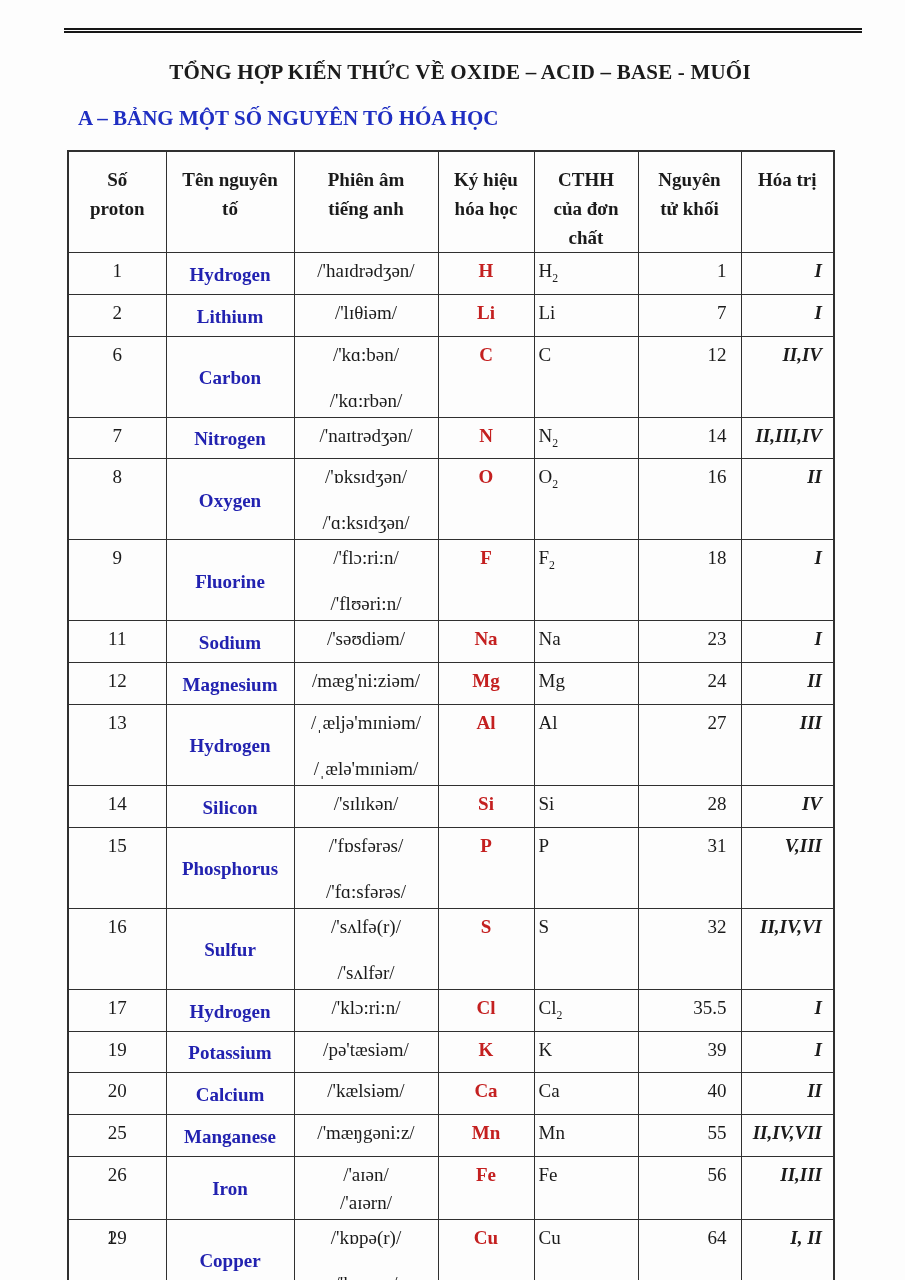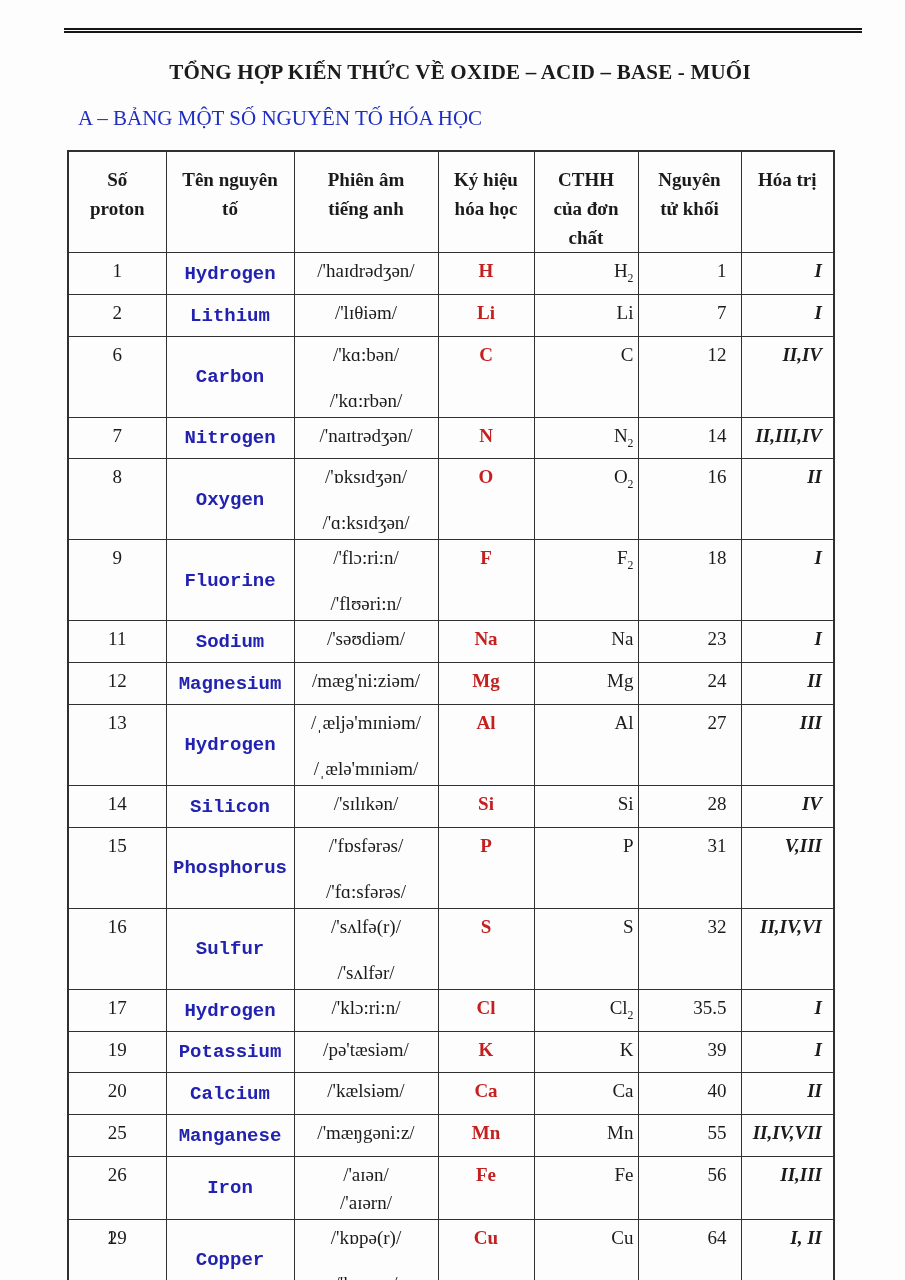--- a/index.html
+++ b/index.html
@@ -21,47 +21,47 @@
     position:absolute;left:64px;top:28px;width:798px;height:0;
     border-top:5px double #161616;
   }
   .title{
     position:absolute;top:60px;left:30px;width:860px;
     text-align:center;font-weight:bold;font-size:21px;
     letter-spacing:.2px;white-space:nowrap;
   }
   .section-heading{
     position:absolute;top:106px;left:78px;
-    font-weight:normal;font-size:21px;color:var(--heading-blue);
+    font-weight:bold;font-size:21px;color:var(--heading-blue);
     white-space:nowrap;
   }
   table.elements-table{
     position:absolute;left:67px;top:150px;width:766px;
     border-collapse:collapse;table-layout:fixed;
     font-size:19px;
   }
   table.elements-table{border:2.5px solid var(--border);}
   th,td{border:1.6px solid var(--border);overflow:hidden;}
   thead tr{height:88px;}
   th{
     font-size:19px;font-weight:bold;vertical-align:top;
     text-align:center;padding:13px 2px 0 2px;line-height:29px;
   }
   td{vertical-align:top;padding:4px 4px 2px 4px;line-height:27px;}
   td.proton{text-align:center;}
   td.name{
     vertical-align:middle;text-align:center;
-    color:var(--name-blue);font-weight:bold;font-family:Liberation Mono, monospace;
+    color:var(--name-blue);font-weight:bold;
   }
   td.phon{text-align:center;}
   .phon-line{line-height:28px;}
   tr.r-gap .phon-line + .phon-line{margin-top:18px;}
   tr.r-compact .phon-line + .phon-line{margin-top:0;}
   td.symbol{text-align:center;color:var(--symbol-red);font-weight:bold;}
-  td.formula{text-align:right;margin-top:44px;}
+  td.formula{text-align:left;margin-top:44px;}
   td.formula sub{font-size:0.62em;}
   td.mass{text-align:right;padding-right:14px;}
   td.valence{
     text-align:right;padding-right:11px;
     font-weight:bold;font-style:italic;
   }
   tr.r-single{height:38px;}
   tr.r-double{height:77px;}
   tr.r-compact{height:58px;}
   .page-number{

